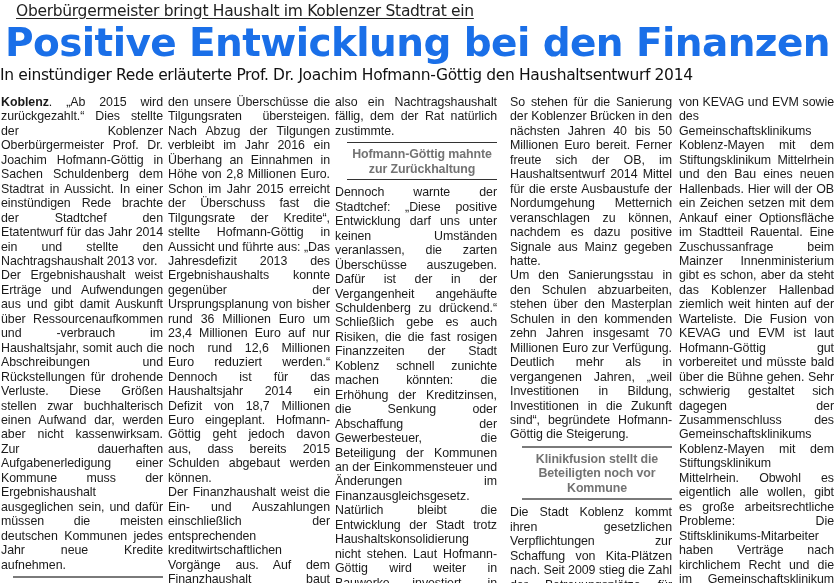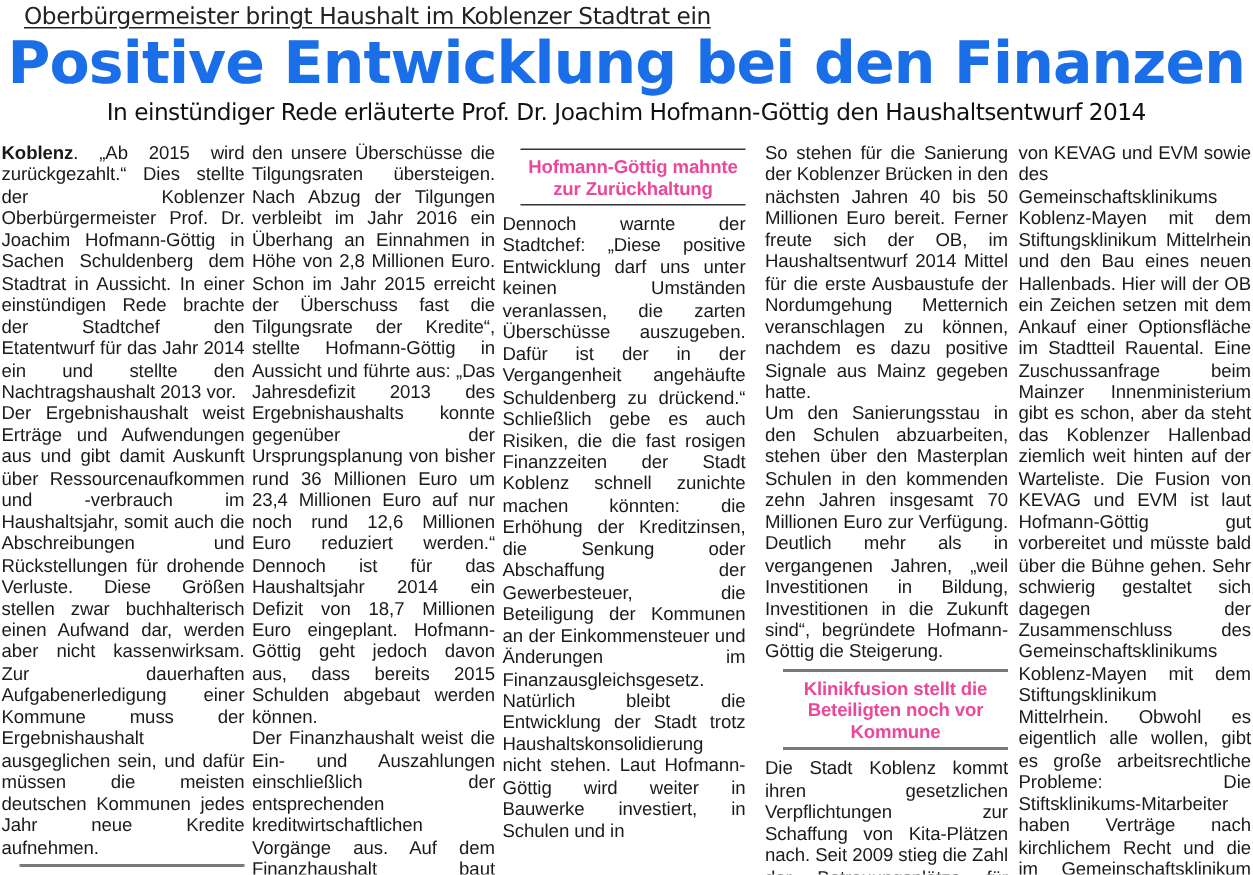--- a/index.html
+++ b/index.html
@@ -1,25 +1,25 @@
 <!DOCTYPE html>
 <html><head>
 <meta charset="utf-8">
 <style>
   html, body { margin:0; padding:0; background:#ffffff; }
   body { width:835px; height:583px; overflow:hidden; position:relative; font-family:"Liberation Sans", sans-serif; color:#1a1a1a; }
   .kicker { position:absolute; top:2px; left:16px; width:835px; text-align:left; font-family:"DejaVu Sans", sans-serif; font-size:15.5px; letter-spacing:-0.3px; color:#222; }
   .kicker span { text-decoration:underline; text-underline-offset:2px; }
   .headline { position:absolute; top:20px; left:0; width:835px; text-align:center; font-family:"DejaVu Sans", sans-serif; font-weight:bold; font-size:39px; letter-spacing:-0.6px; color:#1a6fe8; line-height:46px; }
-  .subline { position:absolute; top:66px; left:0; width:835px; text-align:center; font-family:"DejaVu Sans", sans-serif; font-size:15.5px; letter-spacing:-0.35px; color:#111; }
+  .subline { position:absolute; top:66px; left:0; width:835px; text-align:left; font-family:"DejaVu Sans", sans-serif; font-size:15.5px; letter-spacing:-0.35px; color:#111; }
   .cols { position:absolute; top:95px; left:0; width:776px; height:488px; }
   .col { position:absolute; top:0; width:162px; font-size:12.4px; line-height:14.45px; text-align:justify; hyphens:manual; letter-spacing:-0.05px; }
   .col p { margin:0; }
   .col .lead { font-weight:bold; }
-  .subhead { border-top:2px solid #7a7a7a; border-bottom:2px solid #7a7a7a; color:#ec4899; font-weight:bold; text-align:center; font-size:12.4px; line-height:14.5px; padding:4px 0 3px 0; margin:4px 0 5px 12px; letter-spacing:-0.1px; }
+  .subhead { border-top:2px solid #7a7a7a; border-bottom:2px solid #7a7a7a; color:#737373; font-weight:bold; text-align:center; font-size:12.4px; line-height:14.5px; padding:4px 0 3px 0; margin:4px 0 5px 12px; letter-spacing:-0.1px; }
   .subhead.thin { border-width:1.5px; border-color:#333; }
 </style>
 </head>
 <body>
 
 <div class="kicker"><span>Oberbürgermeister bringt Haushalt im Koblenzer Stadtrat ein</span></div>
 <div class="headline">Positive Entwicklung bei den Finanzen</div>
 <div class="subline">In einstündiger Rede erläuterte Prof. Dr. Joachim Hofmann-Göttig den Haushaltsentwurf 2014</div>
 
 <div class="cols">
@@ -30,20 +30,21 @@
     <div class="subhead">Voraussichtlich keine Kreditneuaufnahme nach 2015</div>
 
   </div>
 
   <div class="col" style="left:168px;">
     <p>den unsere Überschüsse die Tilgungsraten übersteigen. Nach Abzug der Tilgungen verbleibt im Jahr 2016 ein Überhang an Einnahmen in Höhe von 2,8 Millionen Euro. Schon im Jahr 2015 erreicht der Überschuss fast die Tilgungsrate der Kredite“, stellte Hofmann-Göttig in Aussicht und führte aus: „Das Jahresdefizit 2013 des Ergebnishaushalts konnte gegenüber der Ursprungsplanung von bisher rund 36 Millionen Euro um 23,4 Millionen Euro auf nur noch rund 12,6 Millionen Euro reduziert werden.“ Dennoch ist für das Haushaltsjahr 2014 ein Defizit von 18,7 Millionen Euro eingeplant. Hofmann-Göttig geht jedoch davon aus, dass bereits 2015 Schulden abgebaut werden können.</p>
     <p>Der Finanzhaushalt weist die Ein- und Auszahlungen einschließlich der entsprechenden kreditwirtschaftlichen Vorgänge aus. Auf dem Finanzhaushalt baut prinzipiell die Liquiditätssteuerung auf, also auch die Investitionen. Obwohl da die Stadt Koblenz in den vergangenen Jahren sehr viel Geld ausgegeben hat, freut sich der Oberbürgermeister über ein Plus von 12 Millionen Euro gegenüber dem Haushaltsplan 2013. So wurde</p>
   </div>
 
   <div class="col" style="left:335px;">
+    <p>also ein Nachtragshaushalt fällig, dem der Rat natürlich zustimmte.</p>
     <div class="subhead thin">Hofmann-Göttig mahnte zur Zurückhaltung</div>
     <p>Dennoch warnte der Stadtchef: „Diese positive Entwicklung darf uns unter keinen Umständen veranlassen, die zarten Überschüsse auszugeben. Dafür ist der in der Vergangenheit angehäufte Schuldenberg zu drückend.“ Schließlich gebe es auch Risiken, die die fast rosigen Finanzzeiten der Stadt Koblenz schnell zunichte machen könnten: die Erhöhung der Kreditzinsen, die Senkung oder Abschaffung der Gewerbesteuer, die Beteiligung der Kommunen an der Einkommensteuer und Änderungen im Finanzausgleichsgesetz.</p>
     <p>Natürlich bleibt die Entwicklung der Stadt trotz Haushaltskonsolidierung nicht stehen. Laut Hofmann-Göttig wird weiter in Bauwerke investiert, in Schulen und in</p>
 
   </div>
 
   <div class="col" style="left:510px;">
     <p>So stehen für die Sanierung der Koblenzer Brücken in den nächsten Jahren 40 bis 50 Millionen Euro bereit. Ferner freute sich der OB, im Haushaltsentwurf 2014 Mittel für die erste Ausbaustufe der Nordumgehung Metternich veranschlagen zu können, nachdem es dazu positive Signale aus Mainz gegeben hatte.</p>
     <p>Um den Sanierungsstau in den Schulen abzuarbeiten, stehen über den Masterplan Schulen in den kommenden zehn Jahren insgesamt 70 Millionen Euro zur Verfügung. Deutlich mehr als in vergangenen Jahren, „weil Investitionen in Bildung, Investitionen in die Zukunft sind“, begründete Hofmann-Göttig die Steigerung.</p>
     <div class="subhead">Klinikfusion stellt die Beteiligten noch vor Kommune</div>

